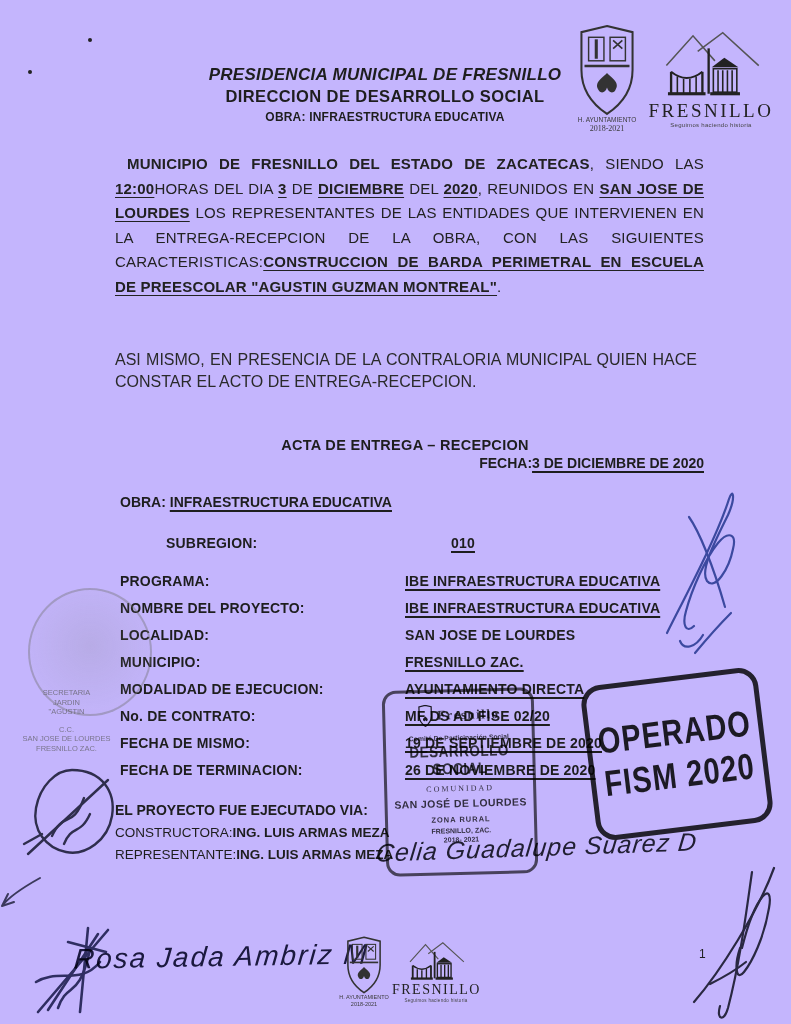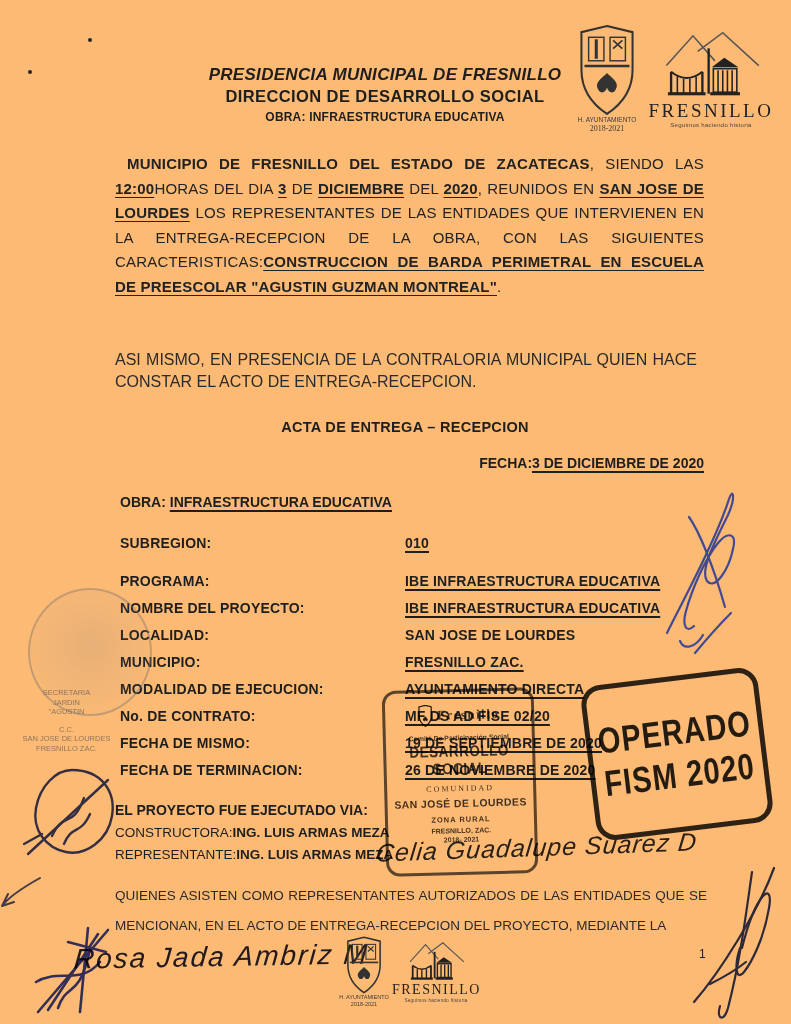--- a/index.html
+++ b/index.html
@@ -1,43 +1,43 @@
 <!DOCTYPE html>
 <html><head>
 <meta charset="utf-8">
 <style>
   html,body{margin:0;padding:0;background:#e8e8e8;}
-  .page{position:relative;width:791px;height:1024px;background:#fdba74;overflow:hidden;
+  .page{position:relative;width:791px;height:1024px;background:#c4b5fd;overflow:hidden;
         font-family:"Liberation Sans", sans-serif;color:#1e1e1e;}
   .abs{position:absolute;}
   .b{font-weight:700;}
   .u{text-decoration:underline;text-underline-offset:3px;text-decoration-thickness:1.5px;}
   
   .hdr{left:170px;top:64px;width:430px;text-align:center;line-height:1.28;}
   .hdr .t1{font-size:17px;font-weight:700;font-style:italic;letter-spacing:.3px;}
   .hdr .t2{font-size:16.5px;font-weight:700;letter-spacing:.4px;}
   .hdr .t3{font-size:12px;font-weight:700;margin-top:3px;letter-spacing:.2px;}
   .crest-cap{font-size:6.5px;text-align:center;color:#3a3a3a;line-height:1.3;}
   .crest-years{font-size:8px;font-family:"Liberation Serif",serif;}
   .brandword{font-family:"Liberation Serif",serif;letter-spacing:2.5px;color:#222;text-align:center;}
   .brandtag{font-size:6px;color:#444;text-align:center;letter-spacing:.3px;}
   
   .intro{left:115px;top:152px;width:589px;font-size:15px;line-height:24.5px;
          text-align:justify;letter-spacing:.2px;color:#222;}
   .intro .seg-b{font-weight:700;margin-left:12px;}
   .intro .seg-bu{font-weight:700;text-decoration:underline;text-underline-offset:3px;}
   .presence{left:115px;top:349px;width:582px;font-size:16px;line-height:22px;
             text-align:justify;color:#2a2a2a;}
-  .acta-title{left:115px;top:419px;width:580px;text-align:center;font-size:14.5px;font-weight:700;letter-spacing:.3px;}
+  .acta-title{left:115px;top:437px;width:580px;text-align:center;font-size:14.5px;font-weight:700;letter-spacing:.3px;}
   .fecha{left:115px;top:455px;width:589px;text-align:right;font-size:14px;font-weight:700;}
   .obra-line{left:120px;top:494px;font-size:14px;font-weight:700;}
   
   .fields{left:120px;top:535px;width:600px;}
   .frow{display:flex;height:27px;align-items:flex-start;}
-  .frow.gap{margin-bottom:11px;}
+  .frow.gap{margin-bottom:11px;margin-left:46px;}
   .flabel{width:285px;font-size:14px;font-weight:700;letter-spacing:.2px;}
   .fvalue{font-size:14px;font-weight:700;letter-spacing:.2px;}
   .exec{left:115px;top:799px;width:330px;font-size:13.5px;line-height:22.5px;}
   .exec .lead{font-weight:700;font-size:14px;}
   .closing{left:115px;top:881px;width:592px;font-size:13.5px;line-height:30px;
            text-align:justify;color:#2a2a2a;}
   
   .op-stamp{left:588px;top:676px;width:168px;height:146px;border:5px solid rgba(17,17,17,.88);
             border-radius:20px;transform:rotate(-7deg);display:flex;flex-direction:column;
             justify-content:center;align-items:center;gap:10px;mix-blend-mode:multiply;}
@@ -167,21 +167,20 @@
         <span class="fvalue u">26 DE NOVIEMBRE DE 2020</span>
       </div>
   </div>
 
   <div class="abs exec">
     <div class="lead">EL PROYECTO FUE EJECUTADO VIA:</div>
     <div><span>CONSTRUCTORA:</span><span class="b">ING. LUIS ARMAS MEZA</span></div>
     <div><span>REPRESENTANTE:</span><span class="b">ING. LUIS ARMAS MEZA</span></div>
   </div>
 
-  <div class="abs closing">QUIENES ASISTEN COMO REPRESENTANTES AUTORIZADOS DE LAS ENTIDADES QUE SE MENCIONAN, EN EL ACTO DE ENTREGA-RECEPCION DEL PROYECTO, MEDIANTE LA</div>
 
   <div class="abs faint-stamp"></div>
   <div class="abs faint-txt">
     <div>SECRETARIA</div>
     <div>JARDIN</div>
     <div>"AGUSTIN</div>
     <div style="margin-top:8px;">C.C.</div>
     <div>SAN JOSE DE LOURDES</div>
     <div>FRESNILLO ZAC.</div>
   </div>

